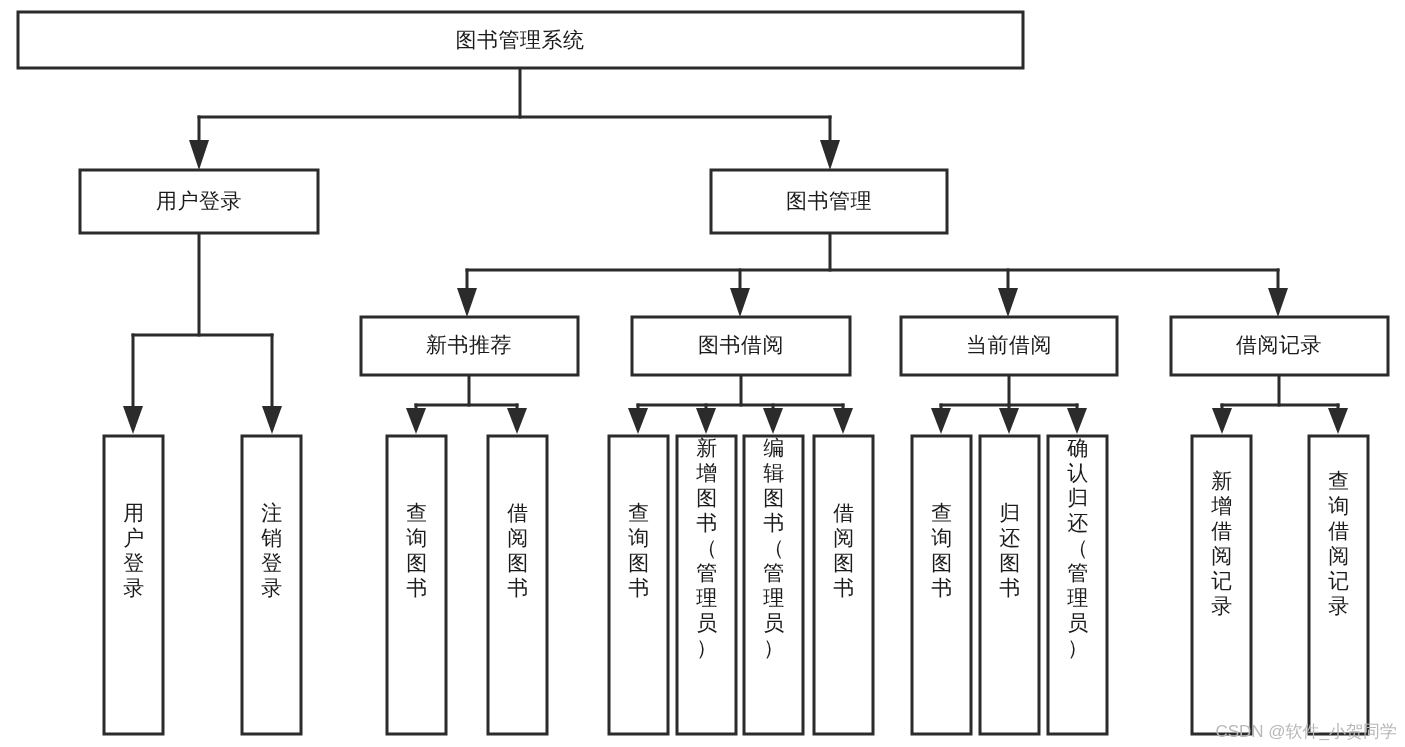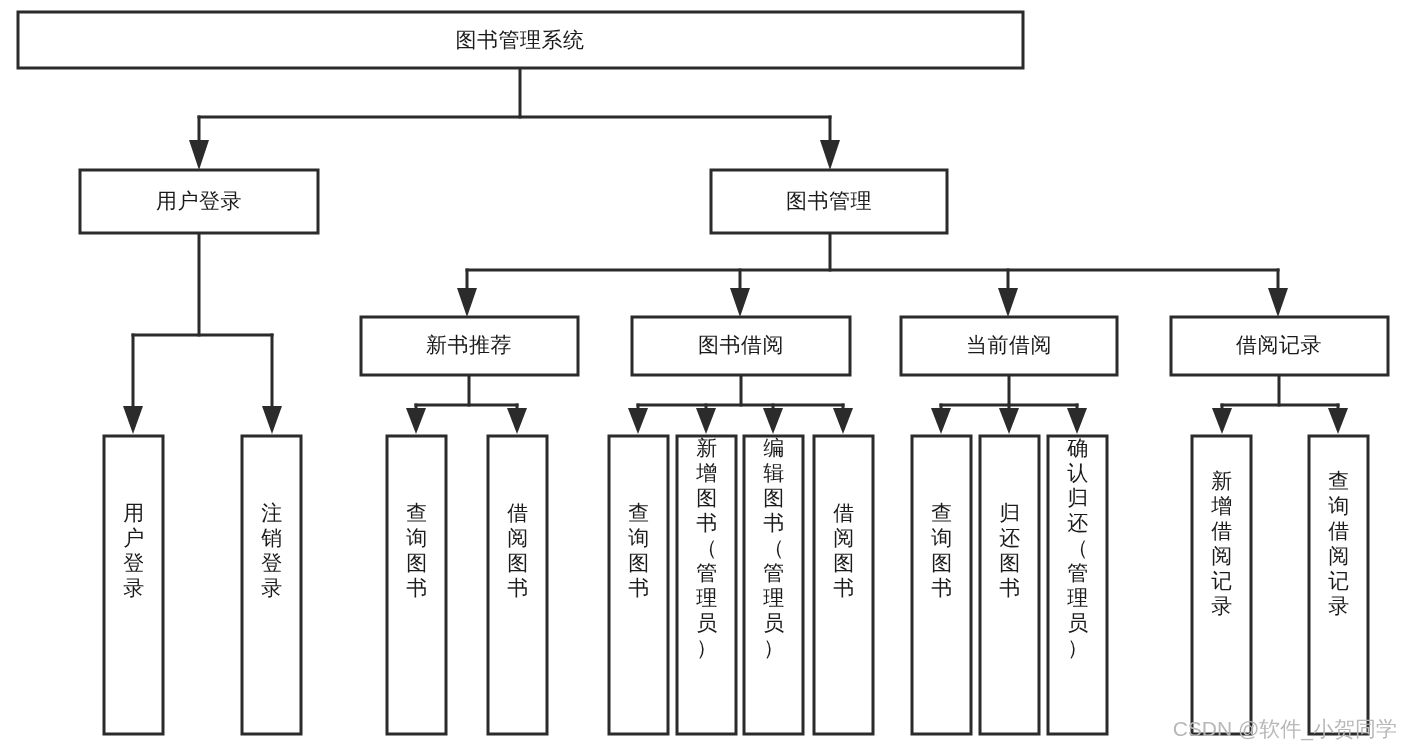--- a/index.html
+++ b/index.html
@@ -55,21 +55,21 @@
   }
   .arrow-head {
     fill: #2b2b2b;
     stroke: none;
   }
   .watermark {
     position: absolute;
     right: 8px;
     bottom: 4px;
     font-family: "Liberation Sans", "DejaVu Sans", sans-serif;
-    font-size: 21px;
+    font-size: 17px;
     color: #b8b8b8;
     white-space: nowrap;
     pointer-events: none;
     user-select: none;
   }
 </style>
 </head>
 <body>
 
 <div id="diagram-root">

